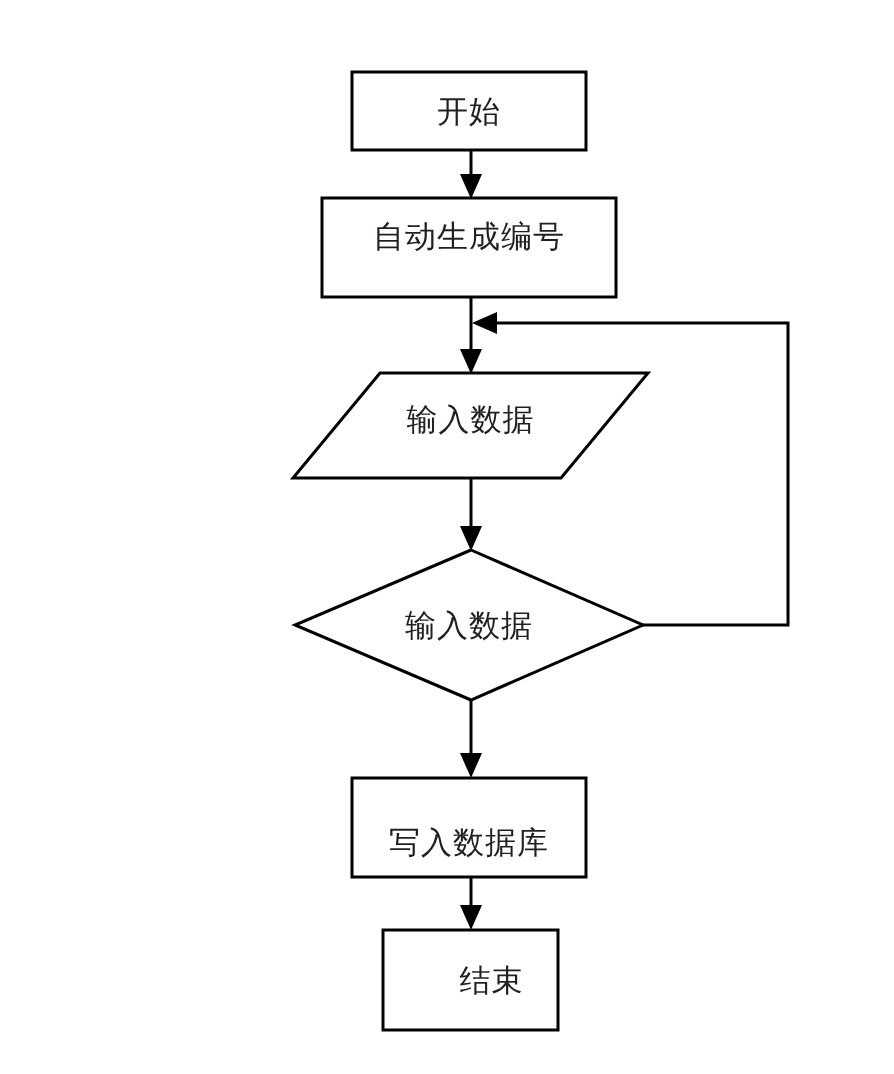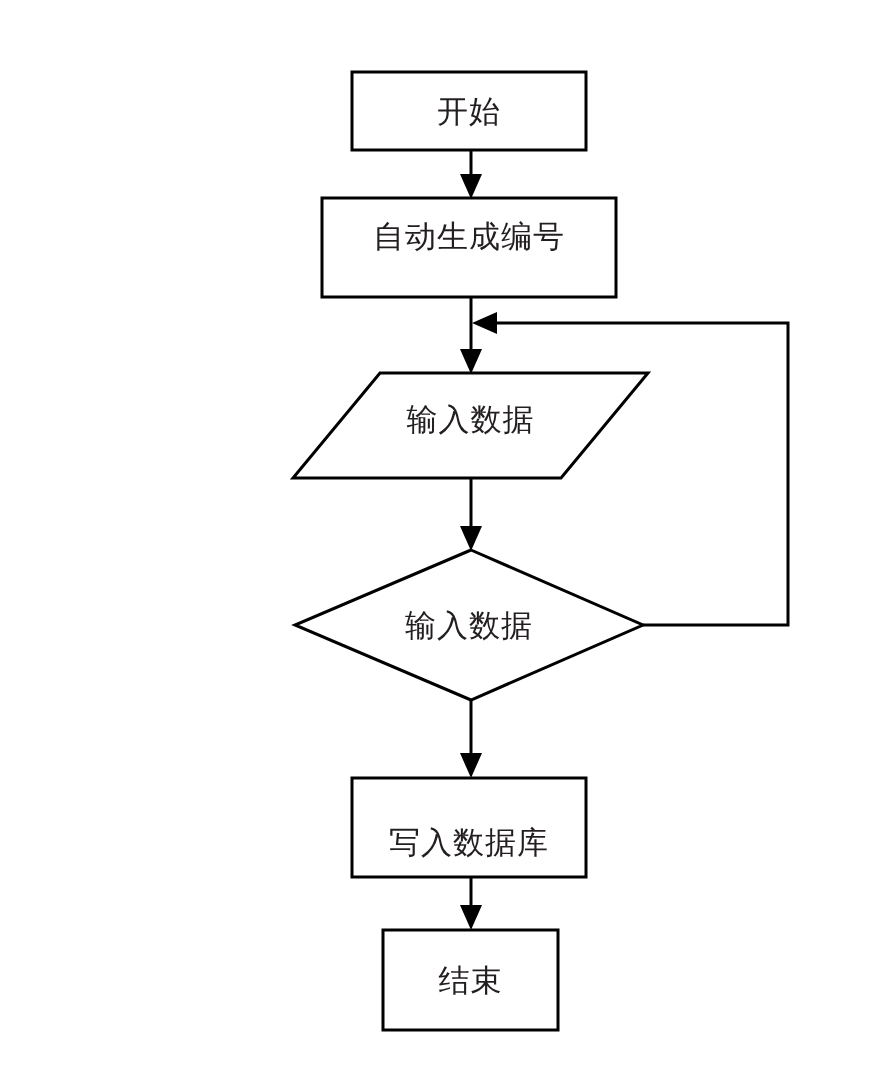--- a/index.html
+++ b/index.html
@@ -55,21 +55,21 @@
     line-height: 1;
     letter-spacing: 1px;
     white-space: nowrap;
     user-select: none;
   }
   .label-start   { left: 344px; top: 72px;  width: 234px; height: 78px; }
   .label-gennum  { left: 314px; top: 198px; width: 294px; height: 77px; }
   .label-input   { left: 285px; top: 373px; width: 355px; height: 93px; }
   .label-decide  { left: 287px; top: 550px; width: 348px; height: 150px; }
   .label-write   { left: 344px; top: 778px; width: 234px; height: 128px; }
-  .label-end     { left: 375px; top: 930px; width: 175px; height: 100px; }
+  .label-end     { left: 396px; top: 930px; width: 175px; height: 100px; }
 </style>
 </head>
 <body>
 
 <div id="flowchart-canvas">
 
   <svg id="flow-svg" viewBox="0 0 894 1074" xmlns="http://www.w3.org/2000/svg">
 
     <g>
       <line class="connector-line" x1="463" y1="150" x2="463" y2="180"></line>

